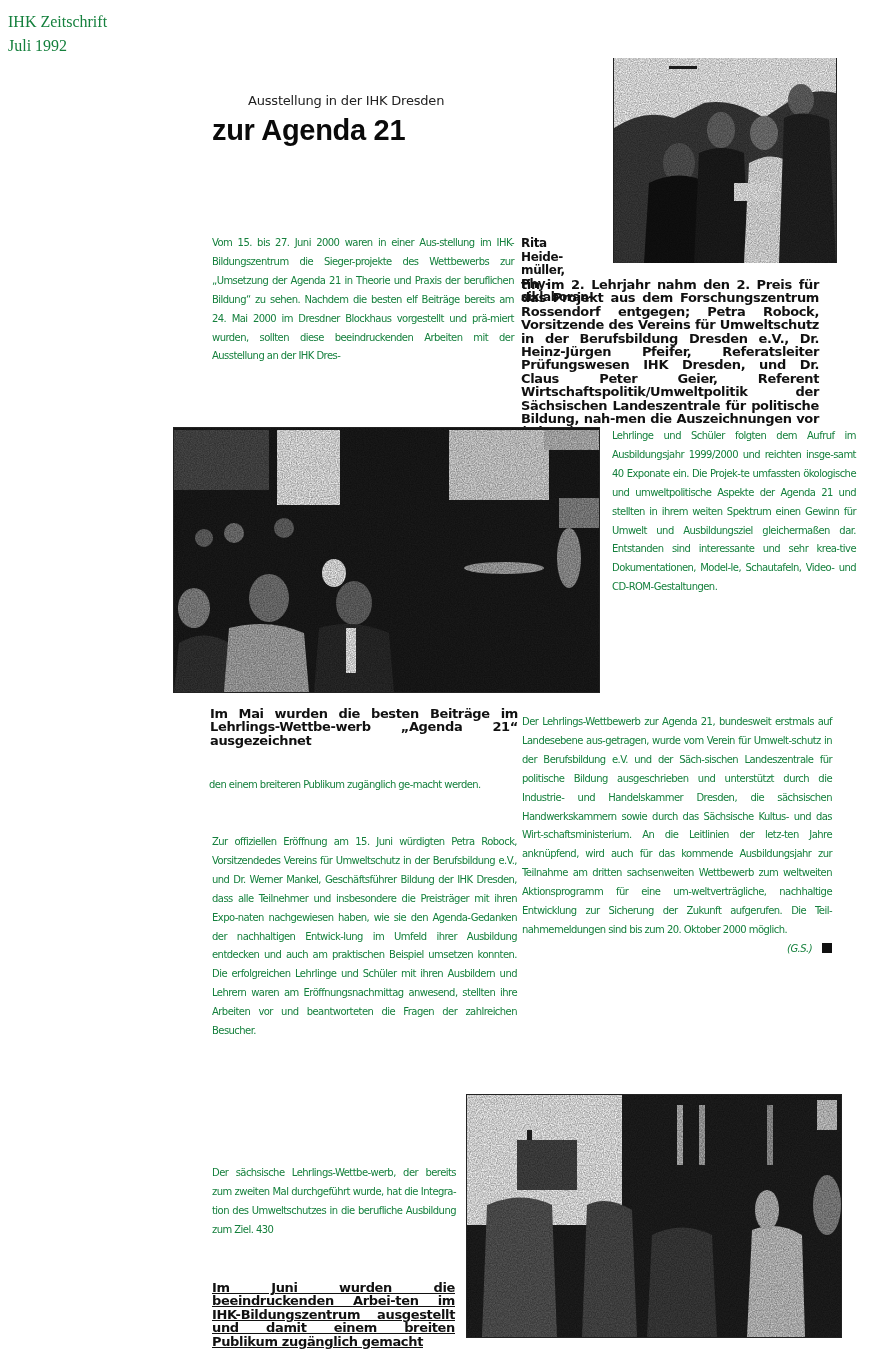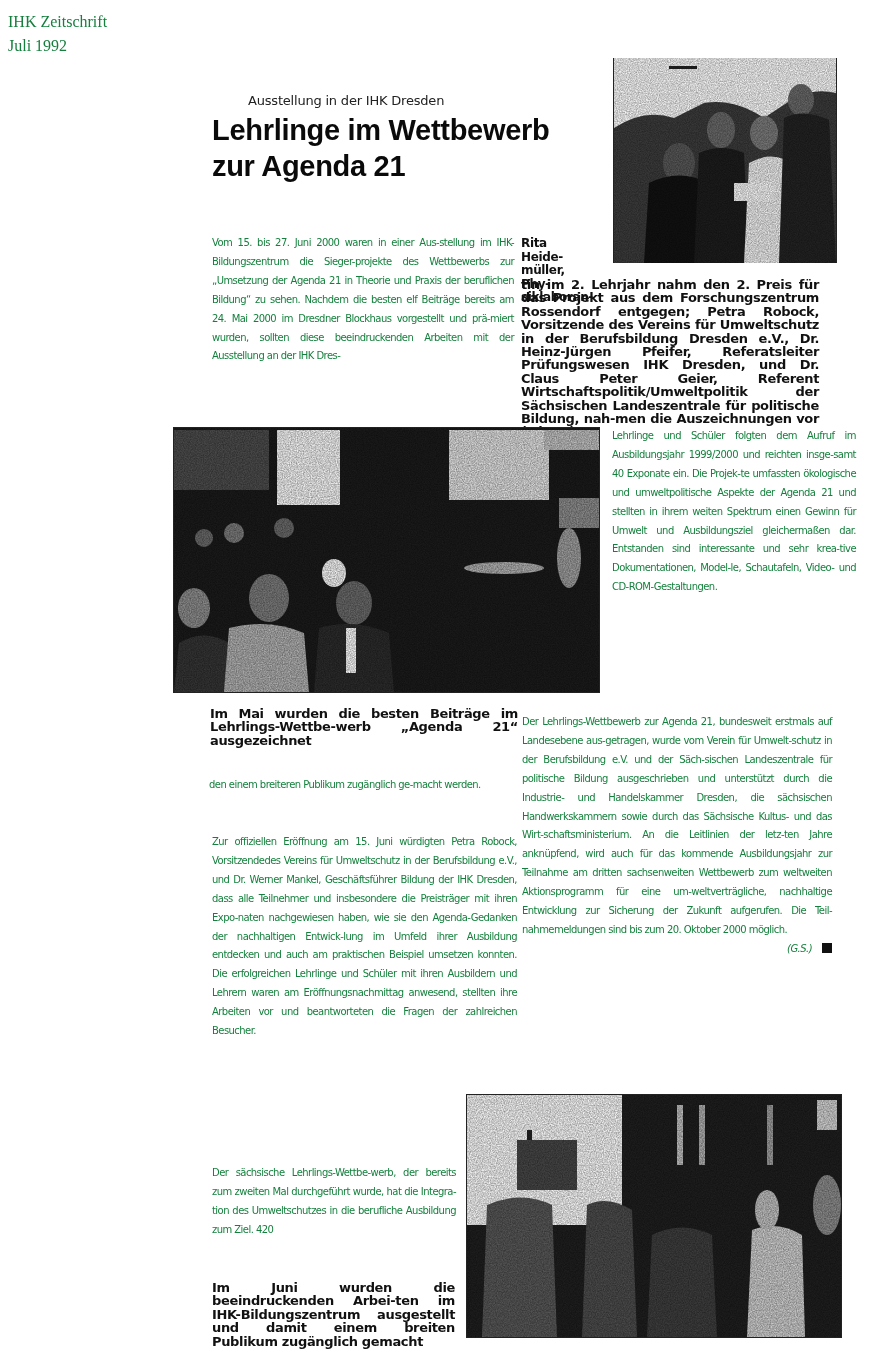--- a/index.html
+++ b/index.html
@@ -48,21 +48,20 @@
 </head>
 <body>
 
 <div class="masthead">
   <div>IHK Zeitschrift</div>
   <div>Juli 1992</div>
 </div>
 
 <div class="kicker">Ausstellung in der IHK Dresden</div>
 <div class="headline">
-  <div>Lehrlinge im Wettbewerb</div>
   <div>zur Agenda 21</div>
 </div>
 
 <div class="photo" style="left:613px; top:58px; width:222px; height:205px; border-top:none; border-bottom:none;">
   <svg viewBox="0 0 222 205" preserveAspectRatio="none">
     <defs>
       <filter id="grain1">
           <feTurbulence type="fractalNoise" baseFrequency="0.9" numOctaves="2" seed="3"></feTurbulence>
           <feColorMatrix values="0 0 0 0 0  0 0 0 0 0  0 0 0 0 0  0 0 0 0.55 -0.1"></feColorMatrix>
         </filter>
@@ -120,21 +119,21 @@
 </div>
 
 <div class="body-text" style="left:612px; top:427px; width:244px;">Lehrlinge und Schüler folgten dem Aufruf im Ausbildungsjahr 1999/2000 und reichten insge-samt 40 Exponate ein. Die Projek-te umfassten ökologische und umweltpolitische Aspekte der Agenda 21 und stellten in ihrem weiten Spektrum einen Gewinn für Umwelt und Ausbildungsziel gleichermaßen dar. Entstanden sind interessante und sehr krea-tive Dokumentationen, Model-le, Schautafeln, Video- und CD-ROM-Gestaltungen.</div>
 
 <div class="caption" style="left:210px; top:707px; width:308px;">Im Mai wurden die besten Beiträge im Lehrlings-Wettbe-werb „Agenda 21“ ausgezeichnet</div>
 
 <div class="body-text" style="left:209px; top:776px; width:305px;">den einem breiteren Publikum zugänglich ge-macht werden.</div>
 
 <div class="body-text" style="left:212px; top:833px; width:305px;">Zur offiziellen Eröffnung am 15. Juni würdigten Petra Robock, Vorsitzendedes Vereins für Umweltschutz in der Berufsbildung e.V., und Dr. Werner Mankel, Geschäftsführer Bildung der IHK Dresden, dass alle Teilnehmer und insbesondere die Preisträger mit ihren Expo-naten nachgewiesen haben, wie sie den Agenda-Gedanken der nachhaltigen Entwick-lung im Umfeld ihrer Ausbildung entdecken und auch am praktischen Beispiel umsetzen konnten. Die erfolgreichen Lehrlinge und Schüler mit ihren Ausbildern und Lehrern waren am Eröffnungsnachmittag anwesend, stellten ihre Arbeiten vor und beantworteten die Fragen der zahlreichen Besucher.</div>
 
-<div class="body-text" style="left:212px; top:1164px; width:244px;">Der sächsische Lehrlings-Wettbe-werb, der bereits zum zweiten Mal durchgeführt wurde, hat die Integra-tion des Umweltschutzes in die berufliche Ausbildung zum Ziel. 420</div>
+<div class="body-text" style="left:212px; top:1164px; width:244px;">Der sächsische Lehrlings-Wettbe-werb, der bereits zum zweiten Mal durchgeführt wurde, hat die Integra-tion des Umweltschutzes in die berufliche Ausbildung zum Ziel. 430</div>
 
 <div class="body-text" style="left:522px; top:713px; width:310px;">
   <span>Der Lehrlings-Wettbewerb zur Agenda 21, bundesweit erstmals auf Landesebene aus-getragen, wurde vom Verein für Umwelt-schutz in der Berufsbildung e.V. und der Säch-sischen Landeszentrale für politische Bildung ausgeschrieben und unterstützt durch die Industrie- und Handelskammer Dresden, die sächsischen Handwerkskammern sowie durch das Sächsische Kultus- und das Wirt-schaftsministerium. An die Leitlinien der letz-ten Jahre anknüpfend, wird auch für das kommende Ausbildungsjahr zur Teilnahme am dritten sachsenweiten Wettbewerb zum weltweiten Aktionsprogramm für eine um-weltverträgliche, nachhaltige Entwicklung zur Sicherung der Zukunft aufgerufen. Die Teil-nahmemeldungen sind bis zum 20. Oktober 2000 möglich.</span>
   <span class="signature">
     <span>(G.S.)</span><span class="end-square"></span>
   </span>
 </div>
 
 <div class="photo" style="left:466px; top:1094px; width:374px; height:242px;">
   <svg viewBox="0 0 374 242" preserveAspectRatio="none">
@@ -155,13 +154,13 @@
     <path d="M15 242 L20 110 Q55 95 85 110 L90 242 Z" fill="#555"></path>
     <path d="M115 242 L120 110 Q140 100 165 115 L170 242 Z" fill="#4a4a4a"></path>
     <path d="M180 242 L185 140 Q215 125 245 140 L250 242 Z" fill="#3c3c3c"></path>
     <path d="M280 242 L285 135 Q310 125 335 140 L338 242 Z" fill="#c8c8c8"></path>
     <ellipse cx="300" cy="115" rx="12" ry="20" fill="#bbb"></ellipse>
     <ellipse cx="360" cy="110" rx="14" ry="30" fill="#888"></ellipse>
     <rect width="374" height="242" filter="url(#grain3)"></rect>
   </svg>
 </div>
 
-<div class="caption" style="left:212px; top:1281px; width:243px;">Im Juni wurden die beeindruckenden Arbei-ten im IHK-Bildungszentrum ausgestellt und damit einem breiten Publikum zugänglich gemacht</div>
+<div class="caption" style="left:212px; top:1281px; width:243px;text-decoration:underline;">Im Juni wurden die beeindruckenden Arbei-ten im IHK-Bildungszentrum ausgestellt und damit einem breiten Publikum zugänglich gemacht</div>
 
 </body></html>

